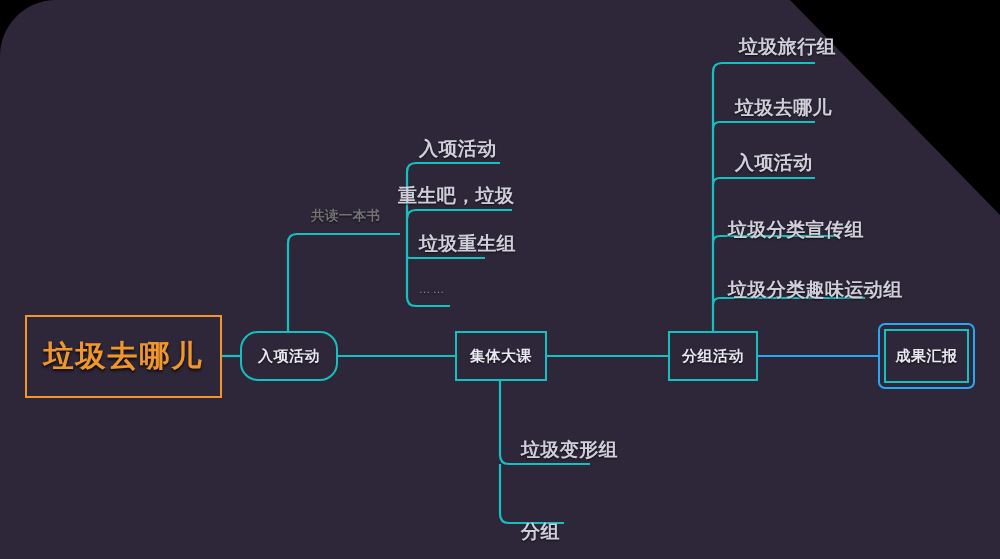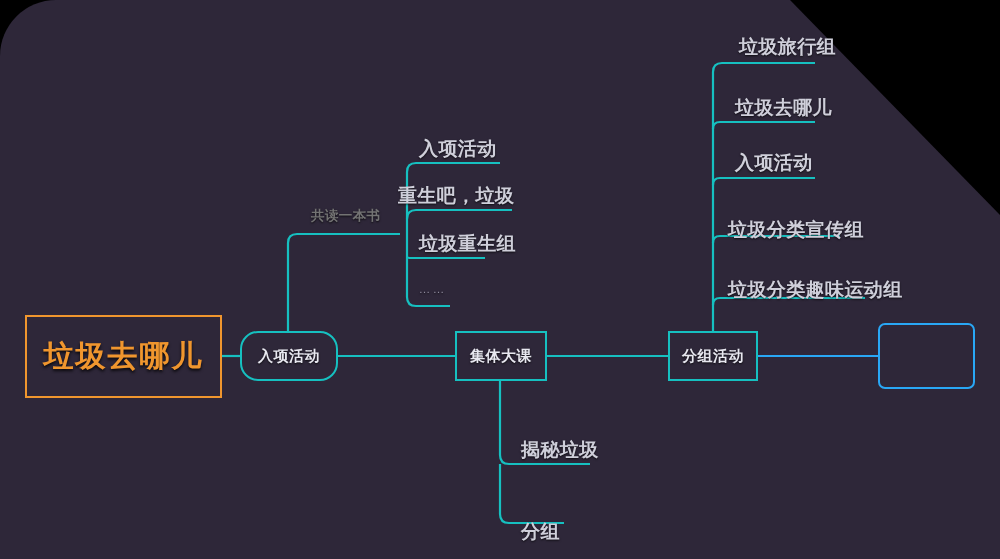--- a/index.html
+++ b/index.html
@@ -122,40 +122,43 @@
 
   <div class="node teal" style="left:668px;top:331px;width:90px;height:50px;">
     <span>分组活动</span>
   </div>
 
   <div class="node teal" style="left:455px;top:331px;width:92px;height:50px;">
     <span>集体大课</span>
   </div>
 
   <div class="final-outer" style="left:878px;top:323px;width:97px;height:66px;"></div>
+  <div class="node final" style="left:884px;top:329px;width:85px;height:54px;">
+    <span>成果汇报</span>
+  </div>
 
   <div class="branch-label" style="left:311px;top:207px;">
     <span>共读一本书</span>
   </div>
 
   <div class="leaf" style="left:419px;top:136px;">
     <span>入项活动</span>
   </div>
   <div class="leaf" style="left:398px;top:183px;">
     <span>重生吧，垃圾</span>
   </div>
   <div class="leaf" style="left:419px;top:231px;">
     <span>垃圾重生组</span>
   </div>
   <div class="leaf dim" style="left:419px;top:283px;">
     <span>……</span>
   </div>
 
   <div class="leaf" style="left:521px;top:437px;">
-    <span>揭秘垃圾</span>
+    <span>垃圾变形组</span>
   </div>
   <div class="leaf" style="left:521px;top:519px;">
     <span>分组</span>
   </div>
 
   <div class="leaf" style="left:739px;top:34px;">
     <span>垃圾旅行组</span>
   </div>
   <div class="leaf" style="left:735px;top:95px;">
     <span>垃圾去哪儿</span>

